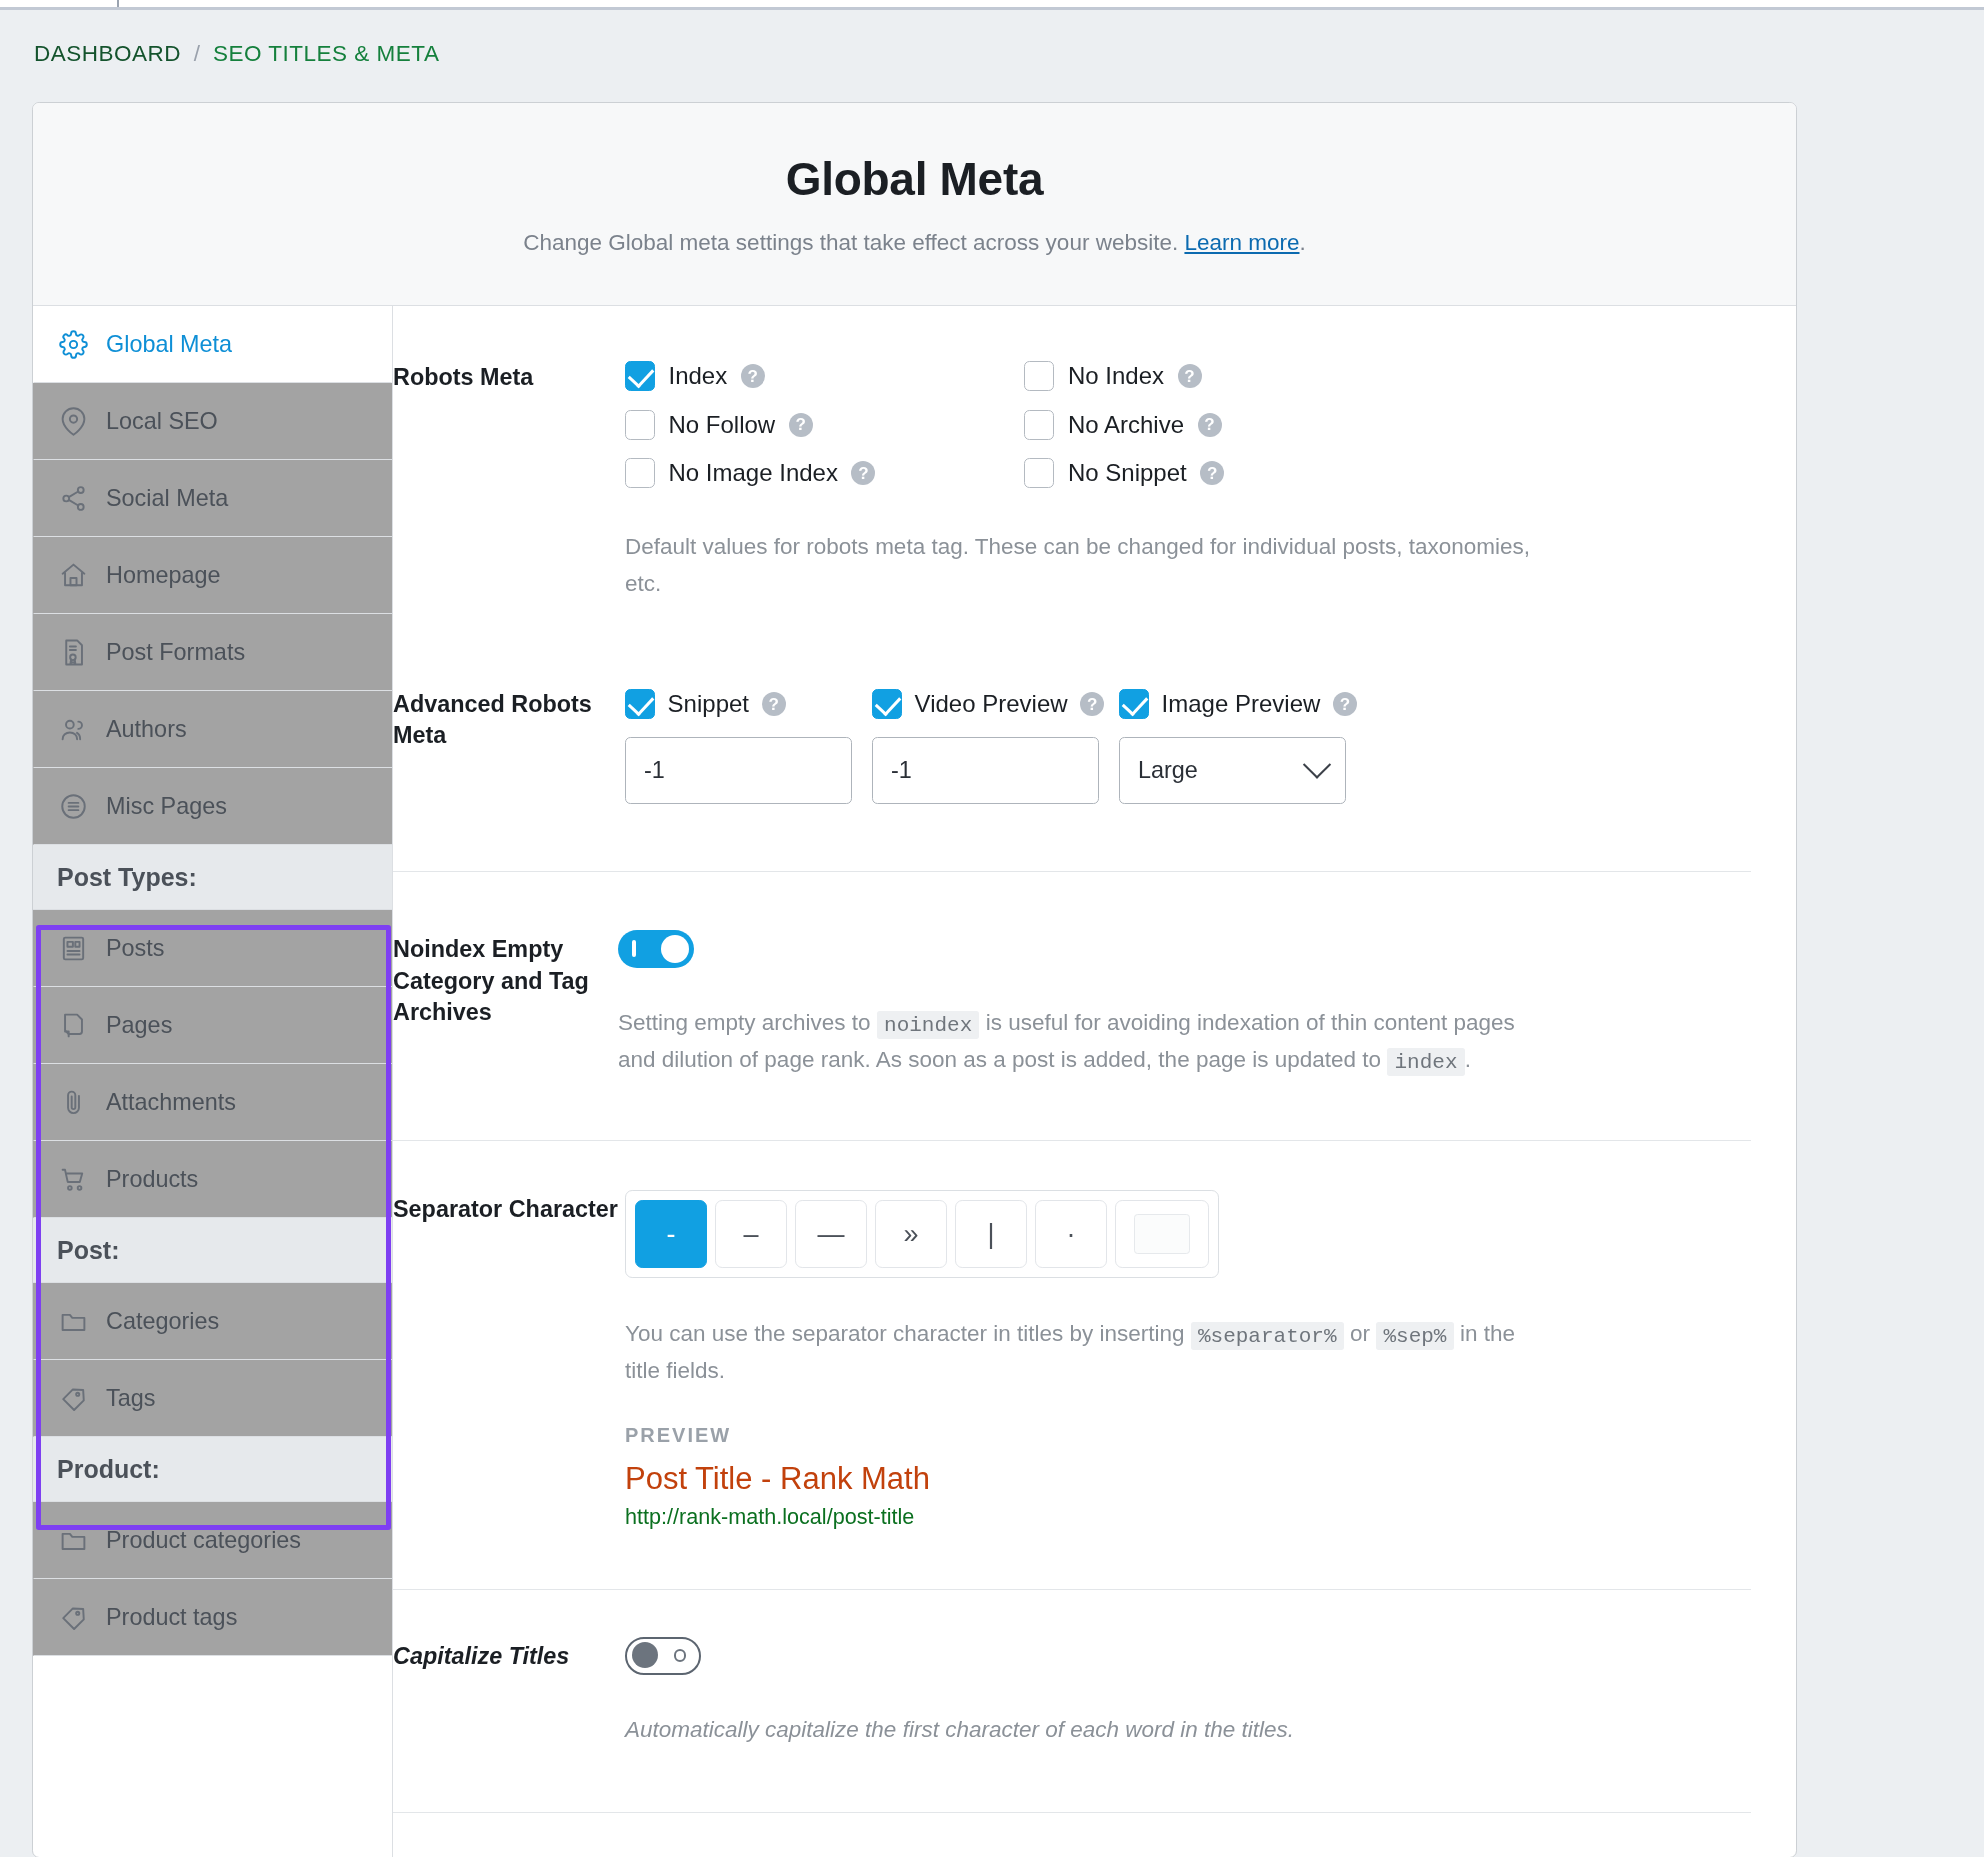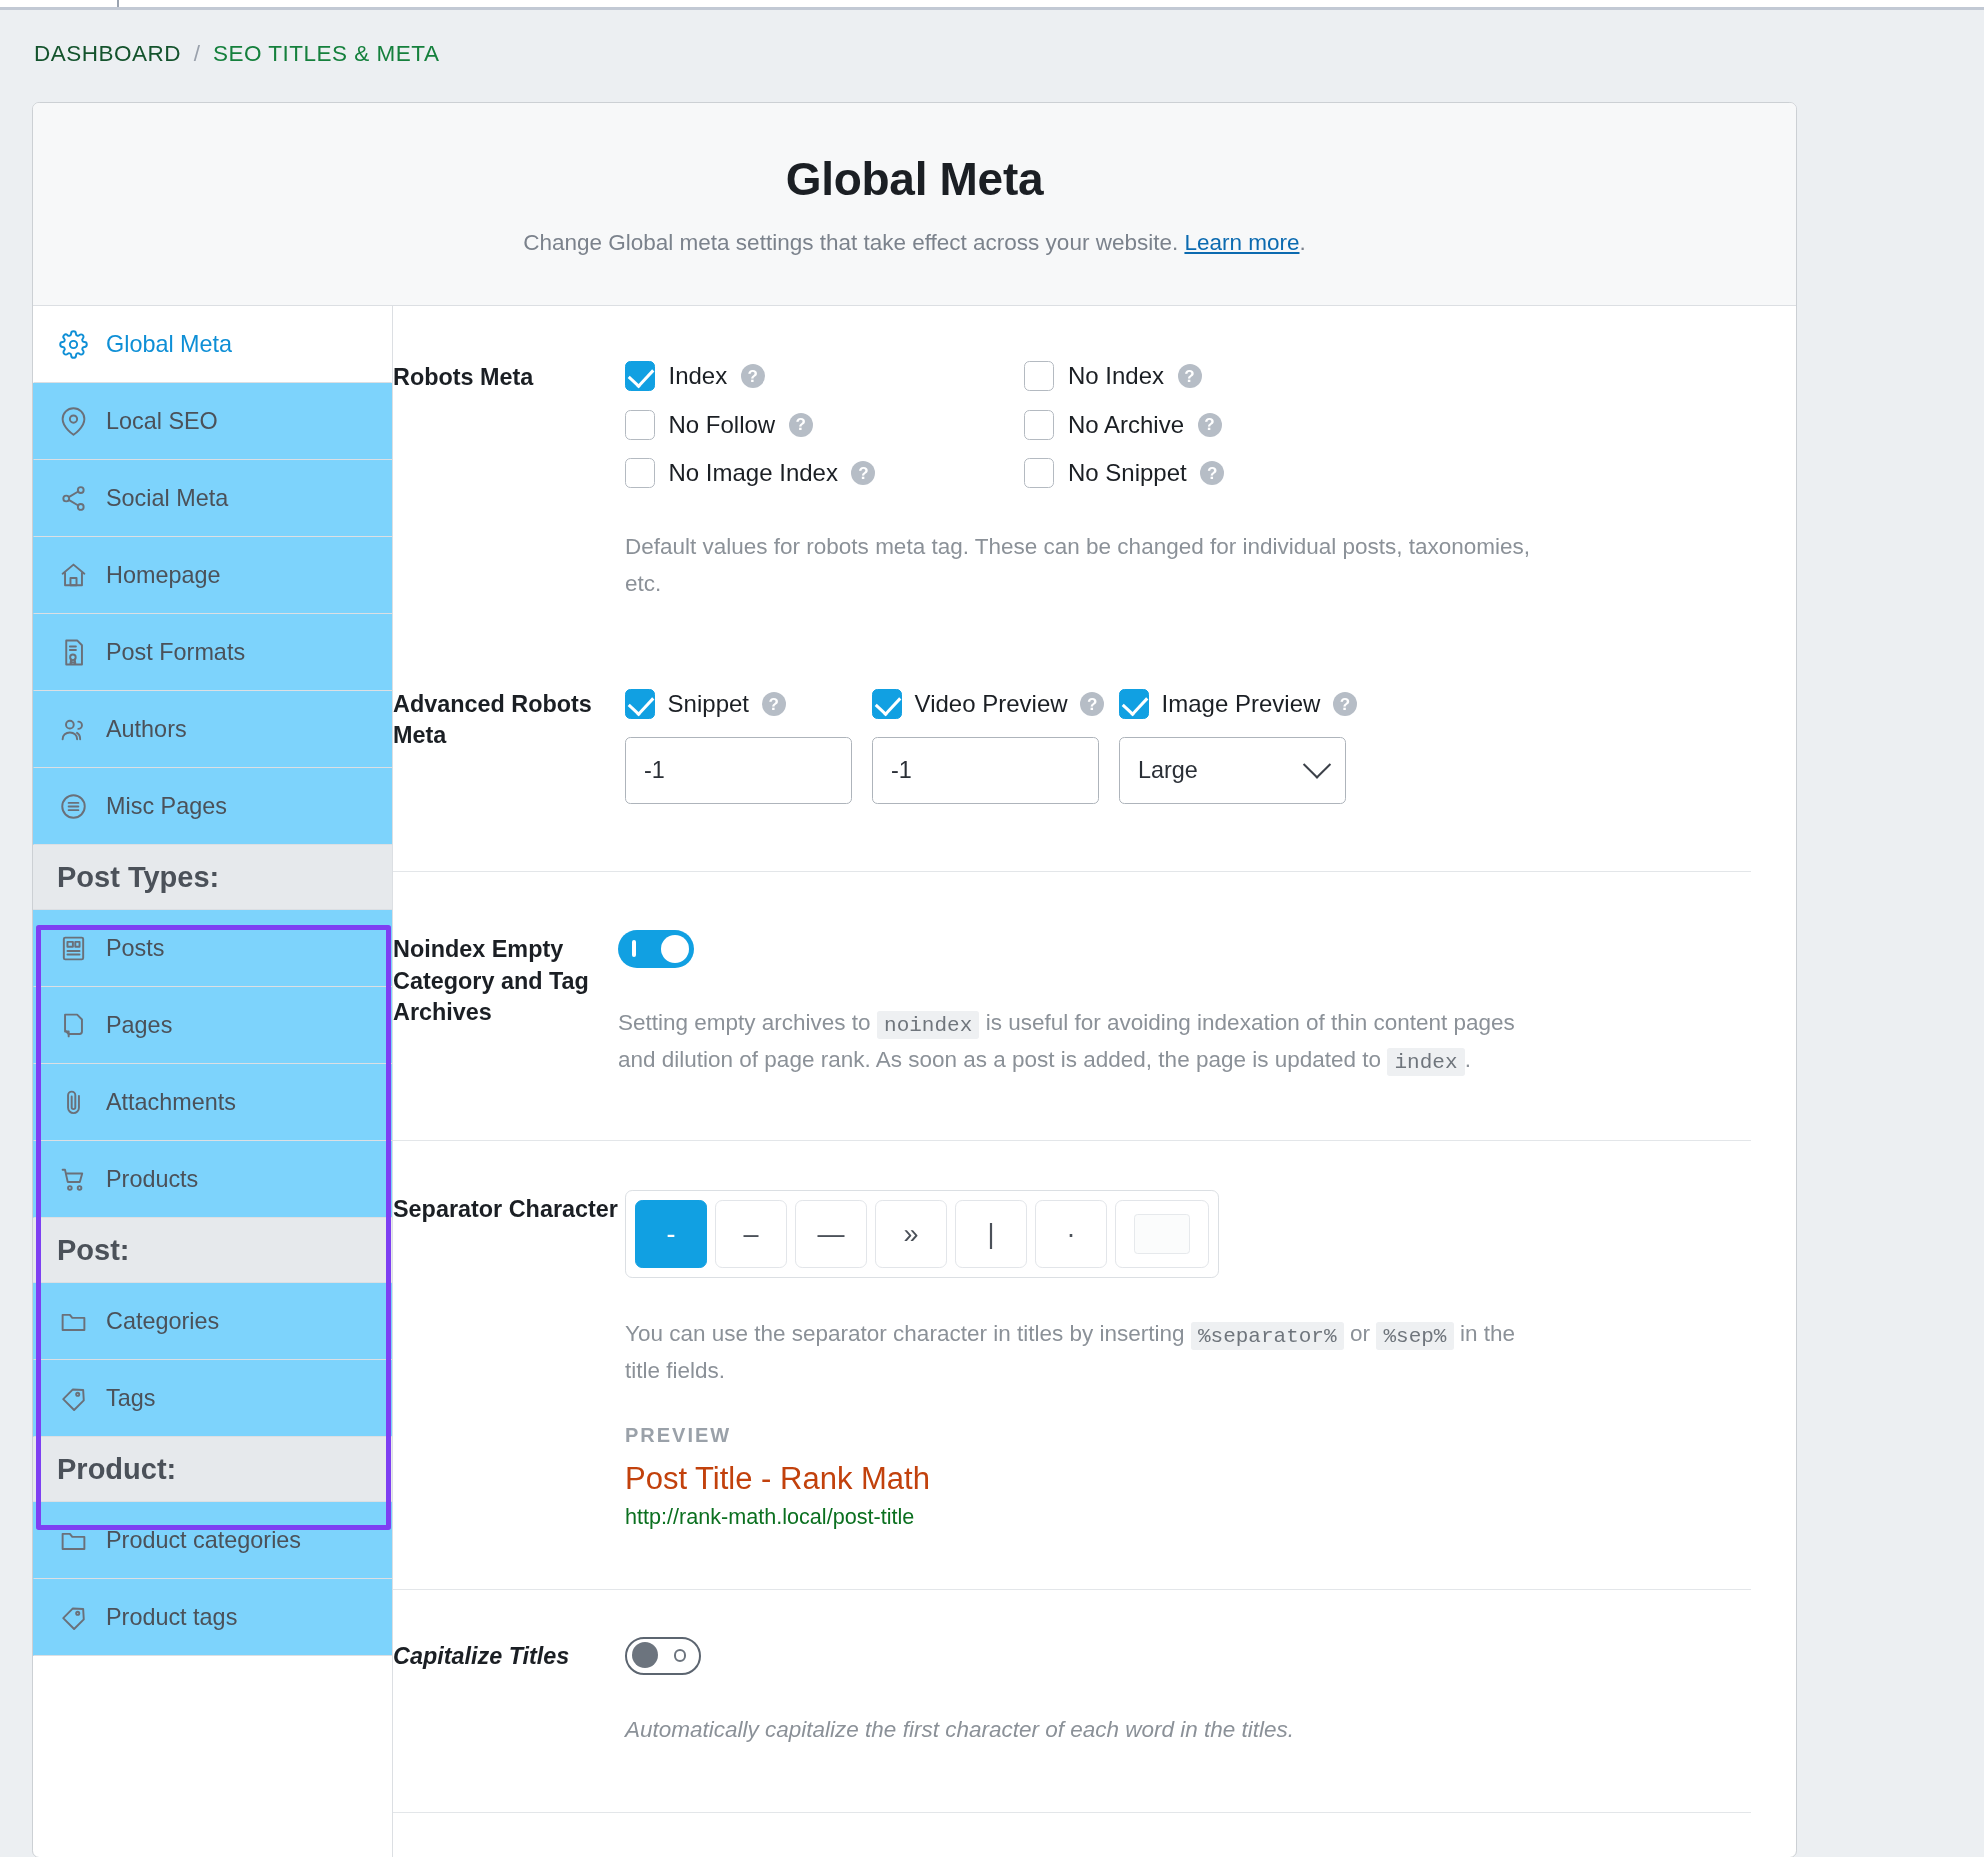--- a/index.html
+++ b/index.html
@@ -45,30 +45,30 @@
   .card-sub a { color: #0b6ab0; text-decoration: underline; }
 
   .card-body { display: flex; height: 1552px; }
 
   
   .sidebar { width: 360px; flex: 0 0 360px; border-right: 0.9px solid #dcdfe3; position: relative; }
   .nav-item {
     display: flex; align-items: center; gap: 17px;
     height: 77px; padding-left: 24px;
     font-size: 23.4px; color: #4b5159;
-    background: #7dd3fc;
+    background: #a3a3a3;
     border-bottom: 0.9px solid #dcdfe3;
     border-left: 0.9px solid transparent;
   }
   .nav-item.active { background: #ffffff; color: #0e8fd6; border-right: 0.9px solid #fff; }
   .nav-item.active .ico svg { stroke: #0e8fd6; }
   .nav-group {
     display: flex; align-items: center;
     height: 65px; padding-left: 24px;
-    font-size: 29px; font-weight: 700; color: #4b5159;
+    font-size: 25px; font-weight: 700; color: #4b5159;
     background: #e6e9ec;
     border-bottom: 0.9px solid #dcdfe3;
   }
   .ico { width: 31px; height: 31px; display: inline-flex; align-items: center; justify-content: center; flex: 0 0 31px; }
   .ico svg { width: 29px; height: 29px; fill: none; stroke: #6a7079; stroke-width: 1.6; stroke-linecap: round; stroke-linejoin: round; }
 
   .highlight-box {
     position: absolute; left: 2.7px; top: 619px;
     width: 355px; height: 605px;
     border: 5.4px solid #7e3ff2;

